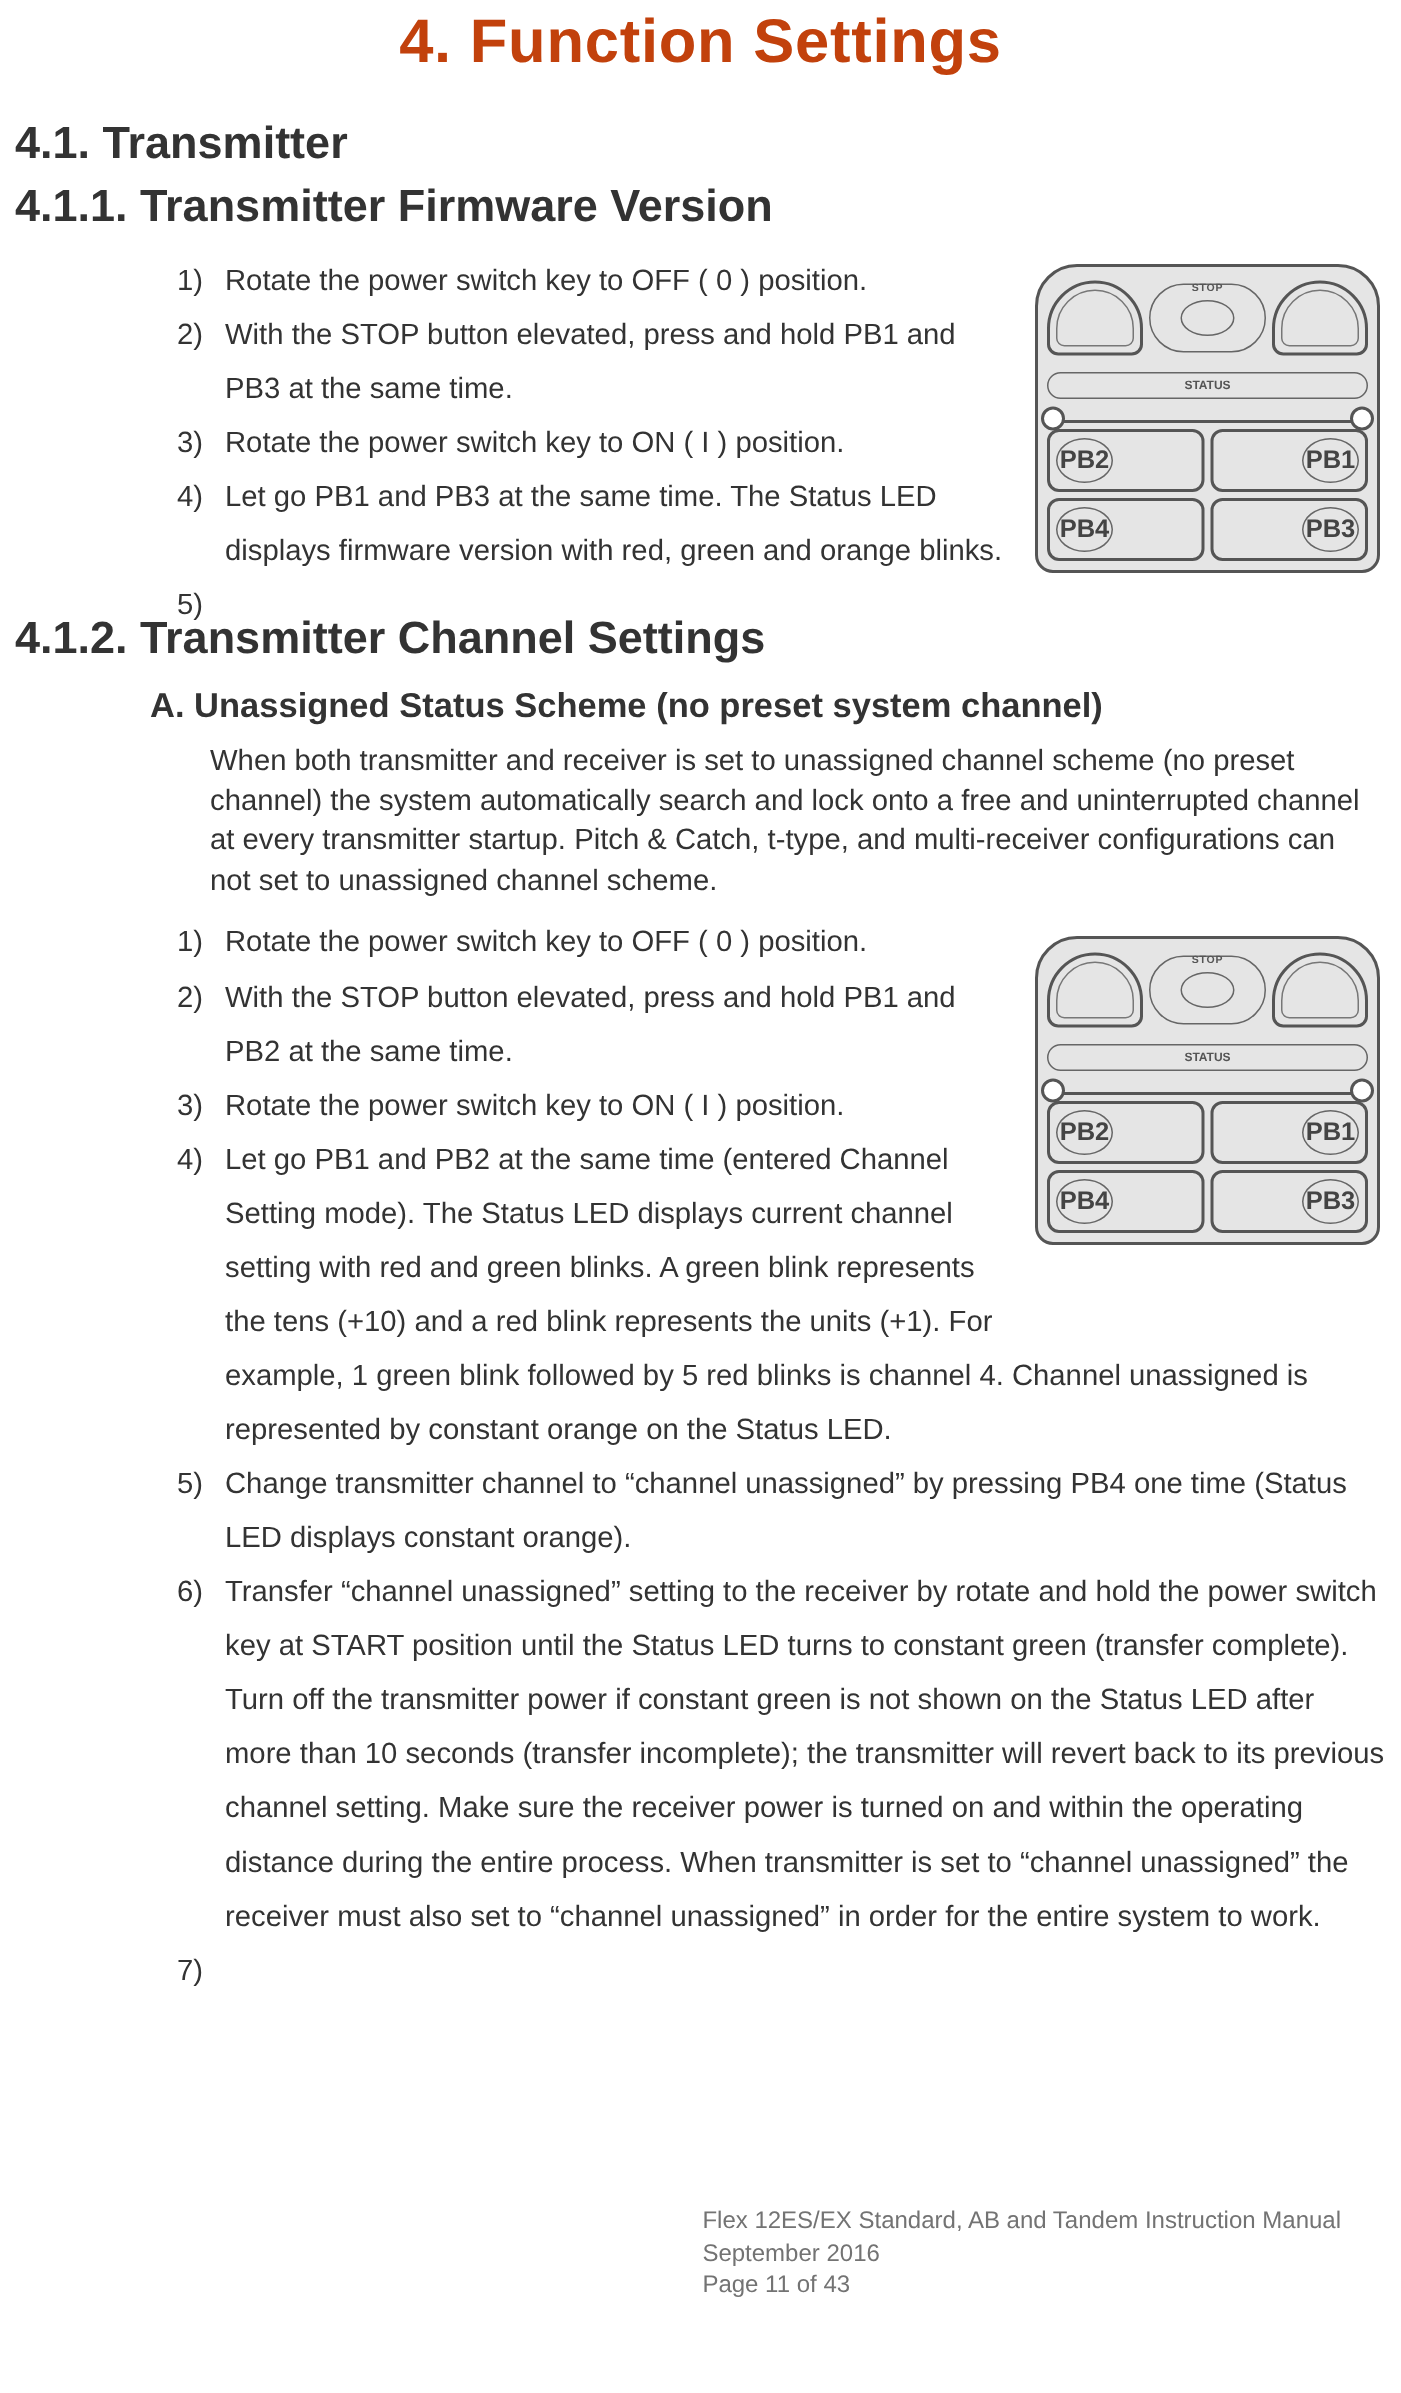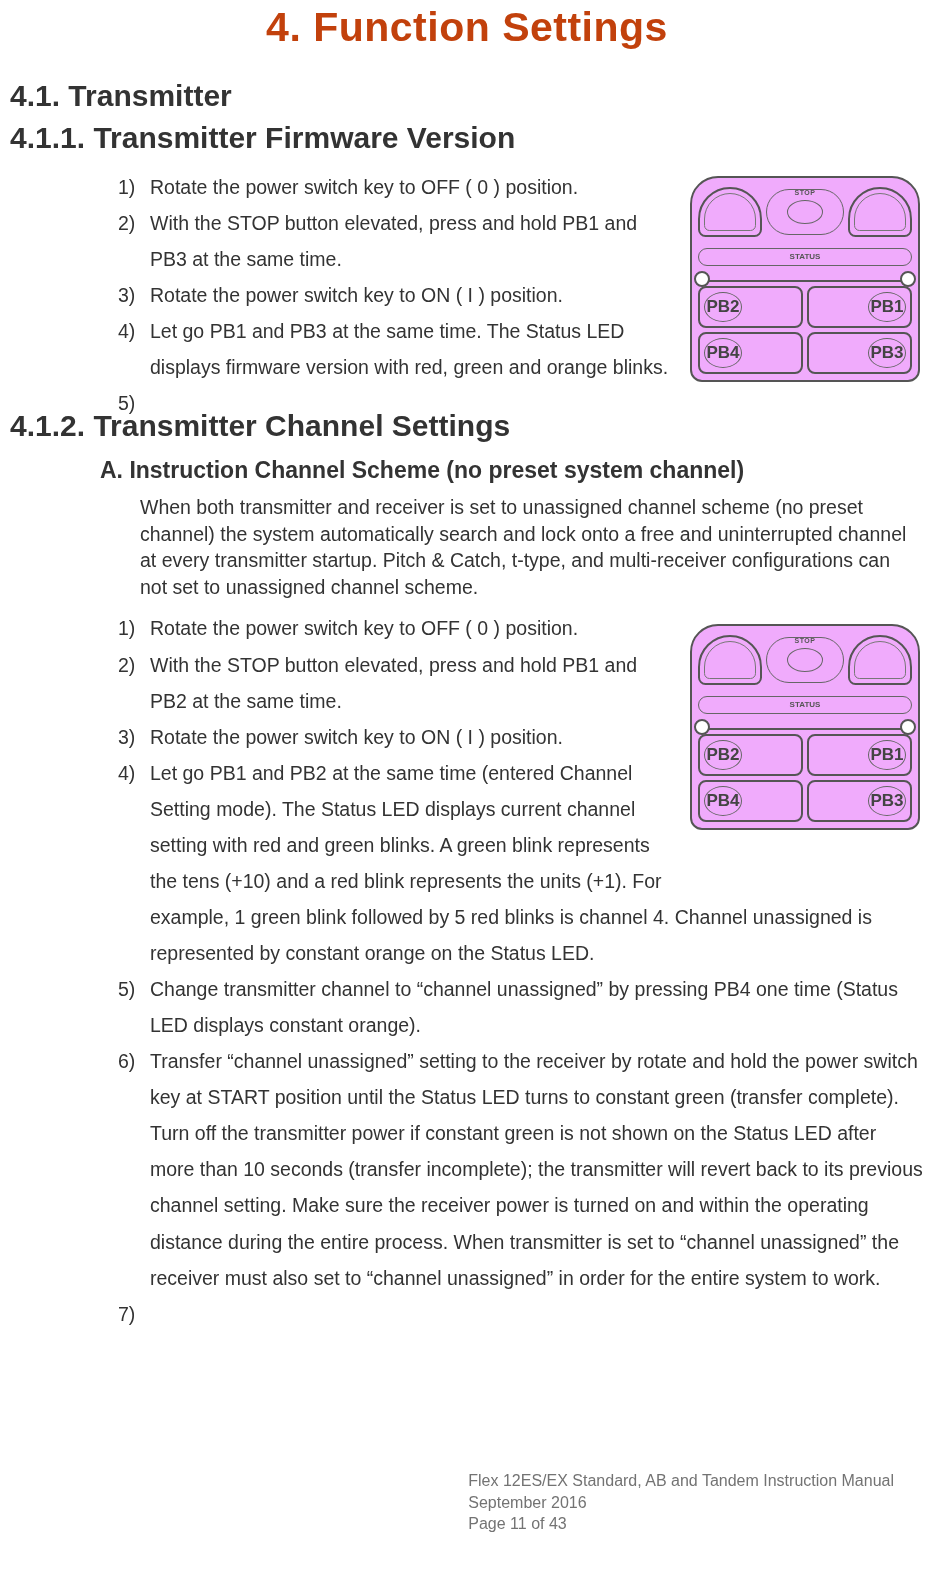--- a/index.html
+++ b/index.html
@@ -73,21 +73,21 @@
       width: 230px;
       height: 214px;
     }
     .fig1 { top: 176px; }
     .fig2 { top: 624px; }
     .device-body {
       width: 230px;
       height: 206px;
       border: 2px solid #555;
       border-radius: 28px 28px 12px 12px;
-      background: #f0abfc;
+      background: #e5e5e5;
       position: relative;
       overflow: hidden;
     }
     .top-row {
       position: absolute;
       top: 6px; left: 6px; right: 6px;
       height: 56px;
       display: flex;
       align-items: center;
       justify-content: space-between;
@@ -239,21 +239,21 @@
 <ol class="ordered-list wraparound-1">
   <li><span class="num">1)</span><span>Rotate the power switch key to OFF ( 0 ) position.</span></li>
   <li><span class="num">2)</span><span>With the STOP button elevated, press and hold PB1 and PB3 at the same time.</span></li>
   <li><span class="num">3)</span><span>Rotate the power switch key to ON ( I ) position.</span></li>
   <li><span class="num">4)</span><span>Let go PB1 and PB3 at the same time.  The Status LED displays firmware version with red, green and orange blinks.</span></li>
   <li><span class="num">5)</span></li>
 </ol>
 
 <h3 class="sec-h2" style="margin-top:24px;">4.1.2. Transmitter Channel Settings</h3>
 
-<h4 class="sec-h3">A. Instruction Channel Scheme (no preset system channel)</h4>
+<h4 class="sec-h3">A. Unassigned Status Scheme (no preset system channel)</h4>
 
 <p class="intro-para">When both transmitter and receiver is set to unassigned channel scheme (no preset channel) the system automatically search and lock onto a free and uninterrupted channel at every transmitter startup.  Pitch &amp; Catch, t-type, and multi-receiver configurations can not set to unassigned channel scheme.</p>
 
 <div class="device-figure fig2">
   <div class="device-body">
     <div class="top-row">
       <div class="knob"></div>
       <div class="stop-zone">
         <span class="stop-label">STOP</span>
         <div class="stop-oval"></div>

